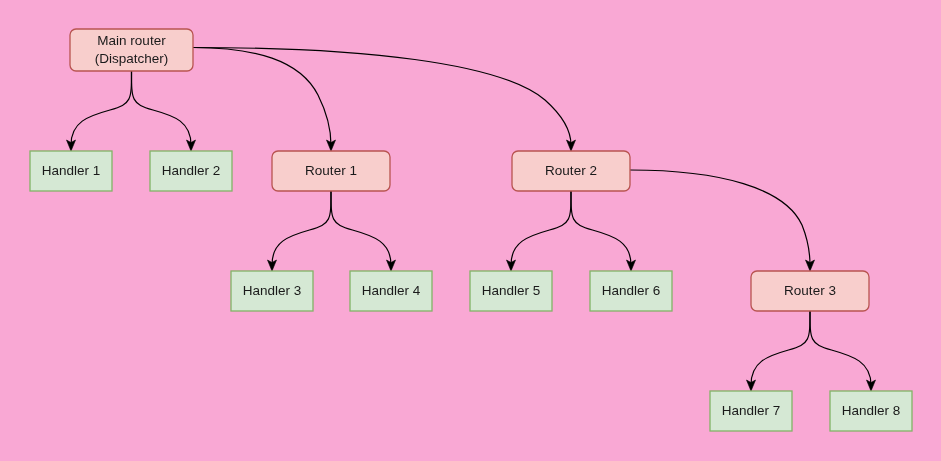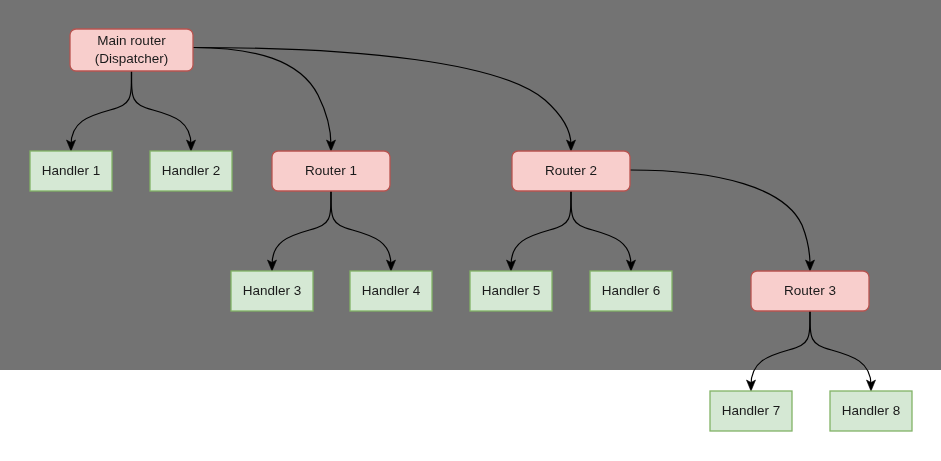--- a/index.html
+++ b/index.html
@@ -10,22 +10,22 @@
   }
   body {
     width: 941px;
     height: 461px;
     font-family: "Liberation Sans", sans-serif;
     overflow: hidden;
   }
   #diagram-canvas {
     position: relative;
     width: 941px;
-    height: 370px;
-    background: #737373;
+    height: 461px;
+    background: #f9a8d4;
   }
   svg.diagram-svg {
     position: absolute;
     top: 0;
     left: 0;
     width: 941px;
     height: 461px;
     display: block;
   }
   .edge-path {

